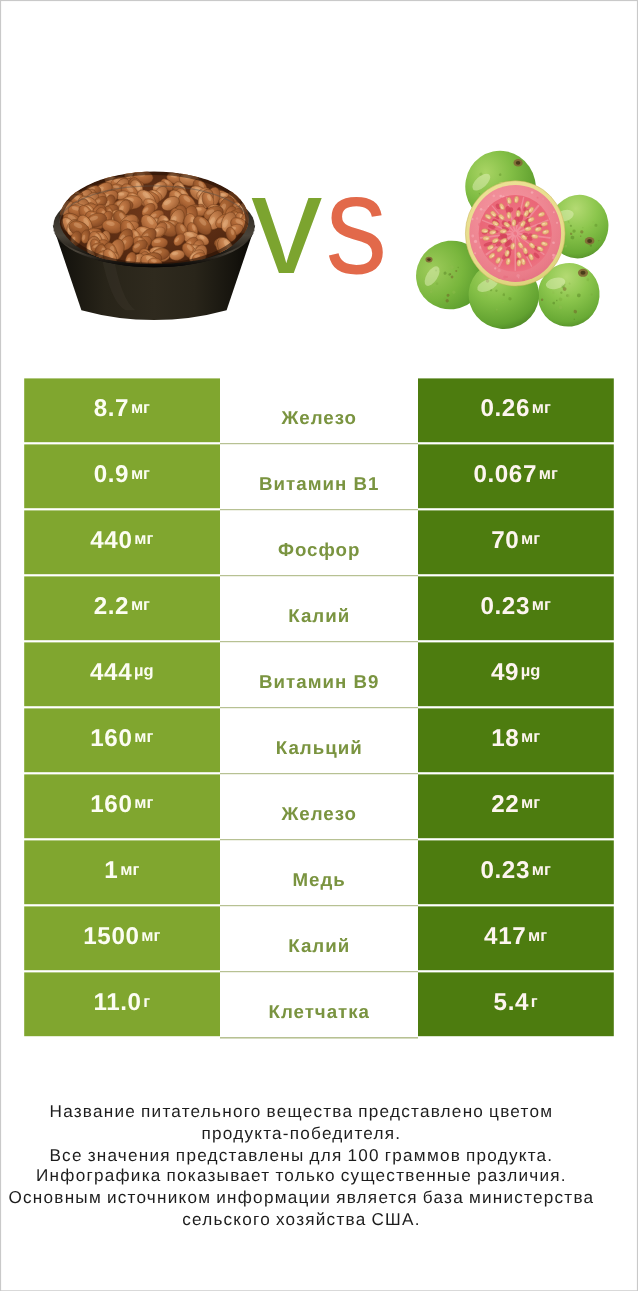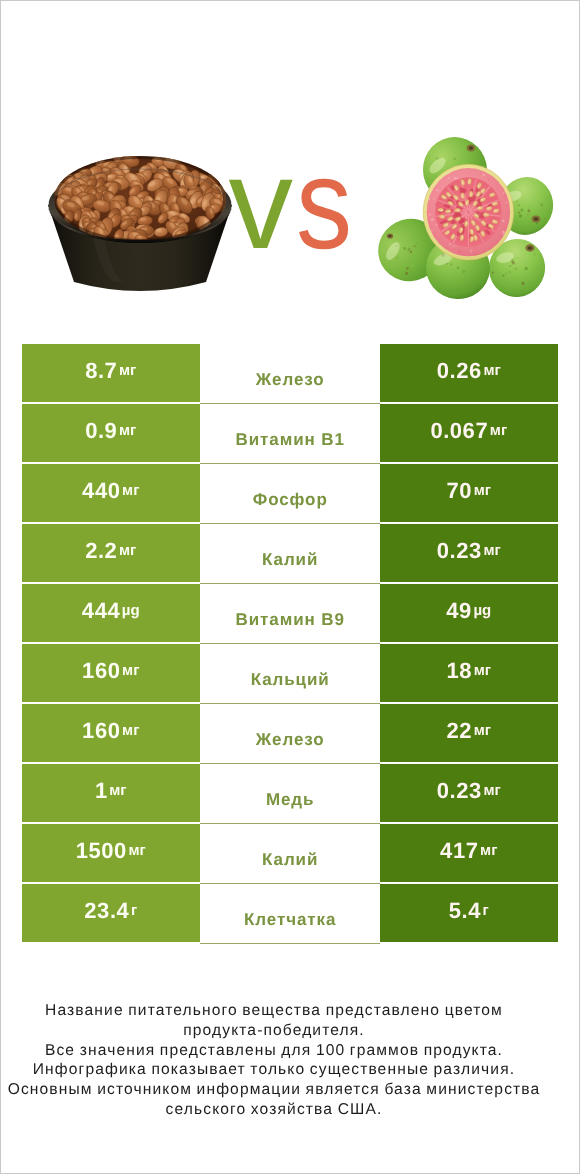--- a/index.html
+++ b/index.html
@@ -986,21 +986,21 @@
         <div class="cell mcell">
           <span class="nut">Калий</span>
         </div>
         <div class="cell rcell">
           <span class="val">417</span>
           <span class="unit">мг</span>
         </div>
       </div>
       <div class="row">
         <div class="cell lcell">
-          <span class="val">23.4</span>
+          <span class="val">11.0</span>
           <span class="unit">г</span>
         </div>
         <div class="cell mcell">
           <span class="nut">Клетчатка</span>
         </div>
         <div class="cell rcell">
           <span class="val">5.4</span>
           <span class="unit">г</span>
         </div>
       </div>

